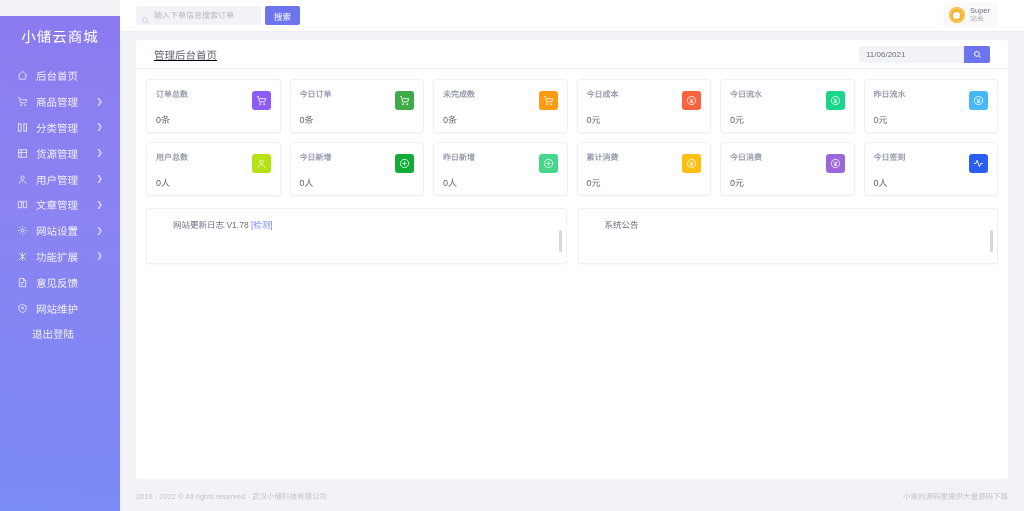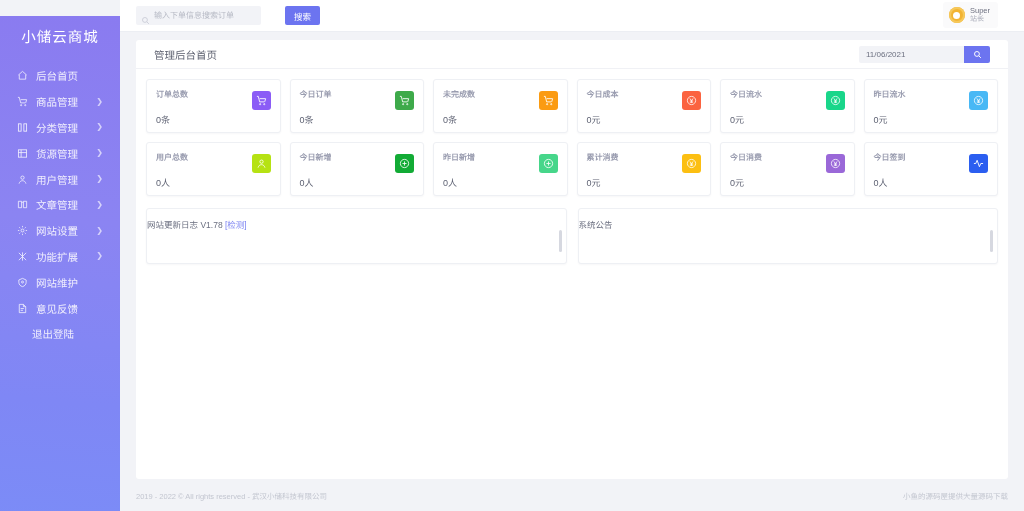--- a/index.html
+++ b/index.html
@@ -52,21 +52,21 @@
     display: flex; align-items: center; height: 19px;
     background: #f2f3f7; border-radius: 2px; width: 125px; padding: 0 5px;
   }
   .searchbox .mag { width: 9px; height: 9px; flex: 0 0 9px; margin-right: 4px; opacity:.45; }
   .searchbox input {
     border: 0; outline: 0; background: transparent; width: 100%;
     font-size: 8px; color: #4a4a55; font-family: inherit;
   }
   .searchbox input::placeholder { color: #b6b9c4; }
   .search-btn {
-    margin-left: 24px; height: 19px; padding: 0 9px; border: 0; border-radius: 2px;
+    margin-left: 4px; height: 19px; padding: 0 9px; border: 0; border-radius: 2px;
     background: #6c74f0; color: #fff; font-size: 8.5px; cursor: pointer;
     font-family: inherit; display: flex; align-items: center;
   }
   .user-chip {
     position: absolute; right: 26px; top: 2px;
     display: flex; align-items: center; gap: 5px;
     background: #fafafb; border-radius: 3px; padding: 4px 8px 4px 6px;
     cursor: pointer;
   }
   .avatar {
@@ -79,21 +79,21 @@
   .user-meta .l1 { font-size: 7.5px; color: #6e7180; }
   .user-meta .l2 { font-size: 7px; color: #a8abb8; }
 
   
   .content {
     position: absolute; left: 16px; top: 40px; right: 16px; bottom: 32px;
     background: #fff; border-radius: 3px;
   }
   .page-head {
     height: 29px; display: flex; align-items: center; padding: 0 18px;
-    border-bottom: 1px solid #f0f1f5; position: relative;
+    border-bottom: 1px solid #f0f1f5; position: relative; text-decoration: underline;
   }
   .page-title { font-size: 10.5px; color: #5b5f6e; }
   .date-wrap { position: absolute; right: 18px; top: 6px; display: flex; align-items: center; }
   .date-input {
     width: 105px; height: 17px; background: #f2f3f7; border: 0; border-radius: 2px 0 0 2px;
     font-size: 8px; color: #6c7080; padding: 0 7px; outline: 0; font-family: inherit;
   }
   .date-btn {
     width: 26px; height: 17px; background: #6c74f0; border: 0; border-radius: 0 2px 2px 0;
     display: flex; align-items: center; justify-content: center; cursor: pointer;
@@ -115,21 +115,21 @@
     position: absolute; right: 9px; top: 11px;
     width: 19px; height: 19px; border-radius: 3px;
     display: flex; align-items: center; justify-content: center;
   }
   .stat .bx svg { width: 11px; height: 11px; display: block; }
 
   .panels { display: flex; gap: 11px; padding: 12px 10px 0 10px; }
   .panel {
     flex: 1 1 0; height: 56px; background: #fff;
     border: 1px solid #eef0f4; border-radius: 3px; position: relative;
-    padding: 9px 0; box-shadow: 0 1px 2px rgba(20,25,60,.035);
+    padding: 9px 26px; box-shadow: 0 1px 2px rgba(20,25,60,.035);
   }
   .panel .ptitle { font-size: 8.5px; color: #6b6f80; }
   .panel .ptitle .ver { color: #6b6f80; }
   .panel .ptitle .chk { color: #7a82f2; }
   .panel .sbar {
     position: absolute; right: 4px; top: 21px; width: 3px; height: 22px;
     background: #d6d8e0; border-radius: 2px; cursor: pointer;
   }
 
   .footer {
@@ -232,36 +232,36 @@
               <path d="M12 3v18"></path>
             </svg>
           </span>
         <span class="lbl">功能扩展</span>
         <span class="arrow">❯</span>
       </div>
 
       <div class="nav-item">
         <span class="ico">
             <svg viewBox="0 0 24 24" fill="none" stroke="#fff" stroke-width="1.7">
-              <path d="M12 3l8 3.5v5c0 5-3.4 8.3-8 9.5-4.6-1.2-8-4.5-8-9.5v-5z"></path>
-              <circle cx="12" cy="11" r="2.2"></circle>
-            </svg>
-          </span>
-        <span class="lbl">网站维护</span>
-      </div>
-
-      <div class="nav-item">
-        <span class="ico">
-            <svg viewBox="0 0 24 24" fill="none" stroke="#fff" stroke-width="1.7">
               <path d="M5 3h9l5 5v13H5z"></path>
               <path d="M14 3v5h5"></path>
               <path d="M8 12h7M8 16h5"></path>
             </svg>
           </span>
         <span class="lbl">意见反馈</span>
+      </div>
+
+      <div class="nav-item">
+        <span class="ico">
+            <svg viewBox="0 0 24 24" fill="none" stroke="#fff" stroke-width="1.7">
+              <path d="M12 3l8 3.5v5c0 5-3.4 8.3-8 9.5-4.6-1.2-8-4.5-8-9.5v-5z"></path>
+              <circle cx="12" cy="11" r="2.2"></circle>
+            </svg>
+          </span>
+        <span class="lbl">网站维护</span>
       </div>
 
 
       <div class="nav-item plain">
         <span class="lbl">退出登陆</span>
       </div>
 
     </nav>
   </aside>
 

